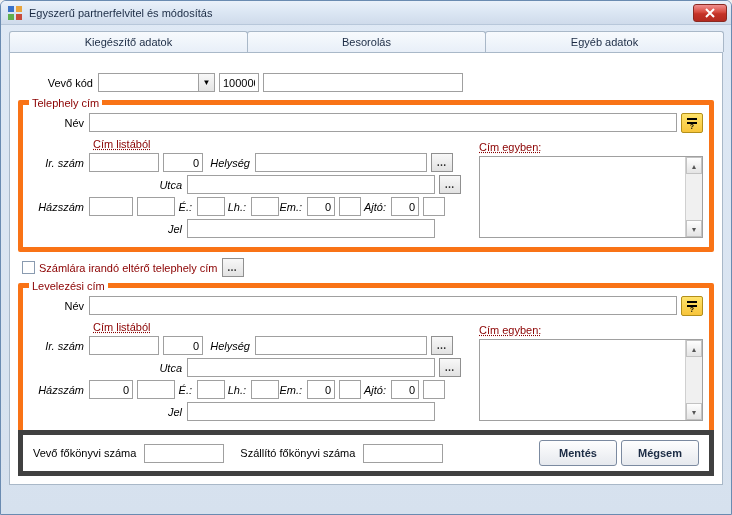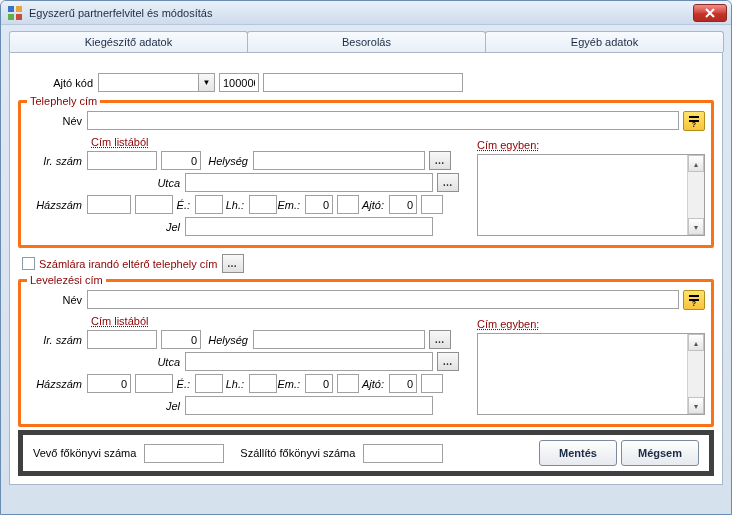--- a/index.html
+++ b/index.html
@@ -109,21 +109,21 @@
   }
   .combo .btn {
     width:17px;
     border:1px solid #a0a0a0;
     background: linear-gradient(to bottom,#f8f8f8,#e4e4e4);
     display:flex;align-items:center;justify-content:center;
     font-size:8px;
     cursor:pointer;
   }
   .fieldset {
-    border:3px solid #f97316;
+    border:5px solid #f97316;
     border-radius:2px;
     padding: 8px 6px 6px 6px;
     margin-top:6px;
     position:relative;
   }
   .fieldset .legend {
     position:absolute;
     top:-8px; left:6px;
     background:#fff;
     padding:0 3px;
@@ -240,21 +240,21 @@
 
     <div class="tabs">
       <div class="tab">Kiegészítő adatok</div>
       <div class="tab">Besorolás</div>
       <div class="tab">Egyéb adatok</div>
     </div>
 
     <div class="tab-body">
 
       <div class="row" style="margin:10px 0 8px 0;">
-        <span class="lbl" style="width:80px;">Ajtó kód</span>
+        <span class="lbl" style="width:80px;">Vevő kód</span>
         <div class="combo">
           <input style="width: 100px;" value="">
           <div class="btn">▼</div>
         </div>
         <span class="small-gap"></span>
         <input class="text num" style="width: 40px;" value="1000006">
         <span class="small-gap"></span>
         <input class="text" style="width: 200px;" value="">
       </div>
 

